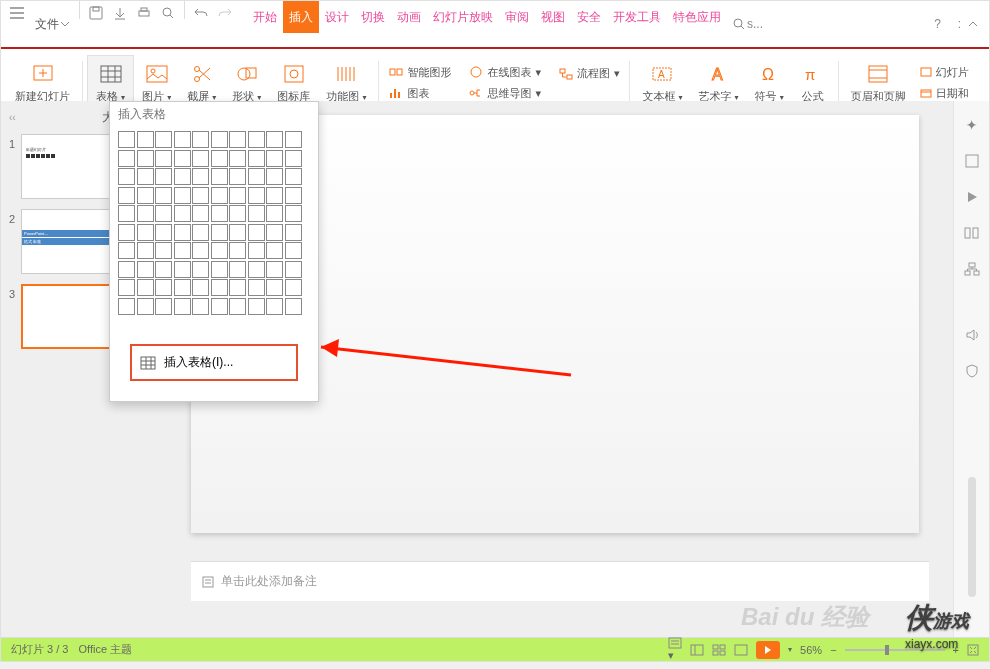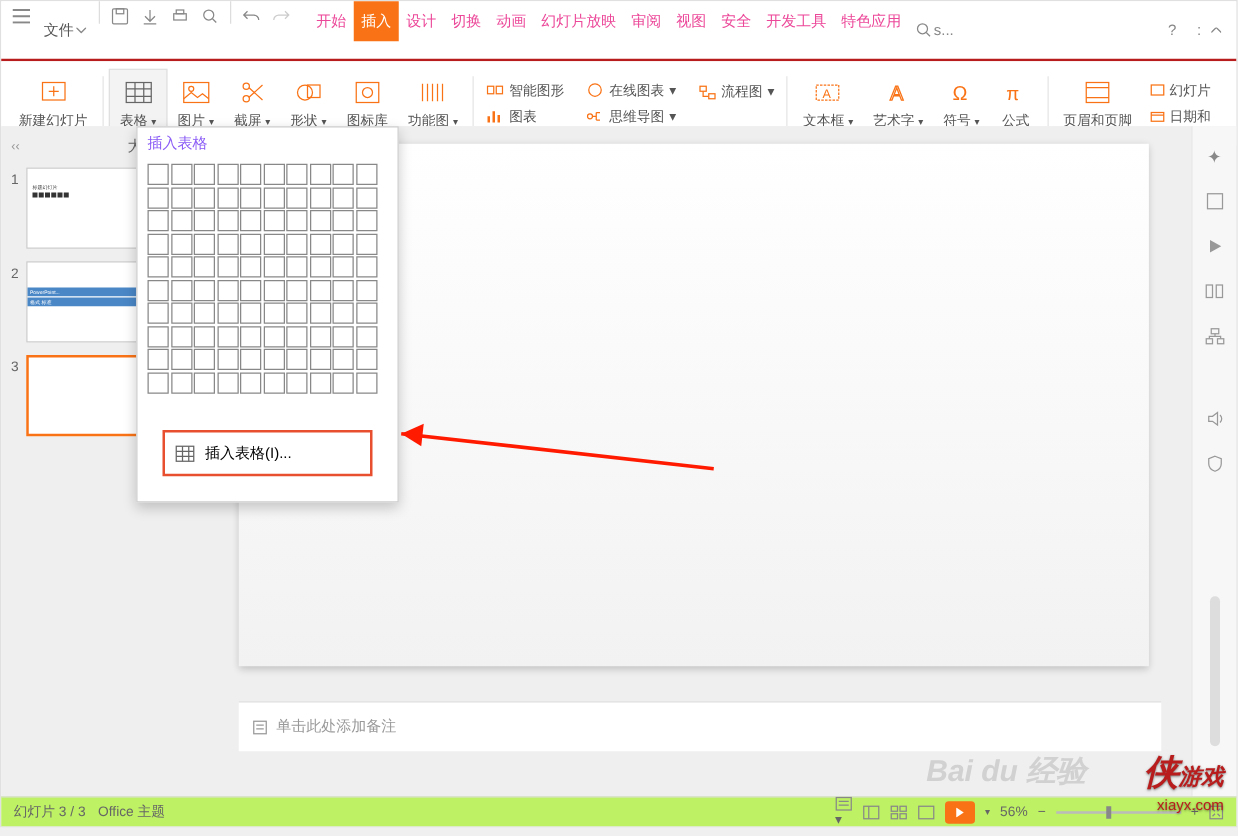--- a/index.html
+++ b/index.html
@@ -50,32 +50,32 @@
 
 
 .statusbar { position:absolute; bottom:0; left:0; right:0; height:24px; background:#bef264; border-top:1px solid #ddd; display:flex; align-items:center; font-size:11px; color:#666; padding:0 10px; gap:10px;}
 .statusbar .right { margin-left:auto; display:flex; align-items:center; gap:8px;}
 .play-btn { width:24px; height:18px; background:#f97316; border-radius:3px; display:flex; align-items:center; justify-content:center; color:#fff;}
 .zoom-track { width:100px; height:2px; background:#bbb; position:relative;}
 .zoom-thumb { position:absolute; left:40px; top:-4px; width:4px; height:10px; background:#888;}
 
 
 .dropdown { position:absolute; left:108px; top:100px; width:210px; background:#fff; border:1px solid #ccc; box-shadow:0 4px 10px rgba(0,0,0,.2); z-index:50; font-size:12px;}
-.dd-title { padding:4px 8px; color:#8b5cf6; }
+.dd-title { padding:4px 8px; color:#737373; }
 .grid-pick { padding:4px 8px 8px 8px; }
 .grid-pick .row { display:flex; gap:1.5px; margin-bottom:1.5px;}
 .grid-pick .cell { width:17px; height:17px; border:1px solid #888; background:#fff;}
 .dd-item { border:2px solid #e84f2e; margin:20px; padding:8px; display:flex; align-items:center; gap:8px; cursor:pointer;}
 .dd-item .dicon { color:#666; }
 
 
 .arrow-svg { position:absolute; left:300px; top:316px; width:280px; height:60px; z-index:60; pointer-events:none;}
 
 
-.watermark { position:absolute; right:10px; bottom:10px; color:#b91c1c; text-align:right; z-index:100; pointer-events:none; text-shadow:0 1px 2px rgba(0,0,0,.5);}
+.watermark { position:absolute; right:20px; bottom:10px; color:#404040; z-index:100; pointer-events:none; text-shadow:0 1px 2px rgba(0,0,0,.5);}
 .watermark .big { font-size:28px; font-weight:bold; font-style:italic;}
 .watermark .small { font-size:12px;}
 .baidu-wm { position:absolute; right:120px; bottom:28px; color:rgba(180,180,180,.5); font-size:24px; font-weight:bold; font-style:italic; z-index:90;}
 
 svg{display:block}
 </style>
 </head>
 <body>
 
 <div class="window">

